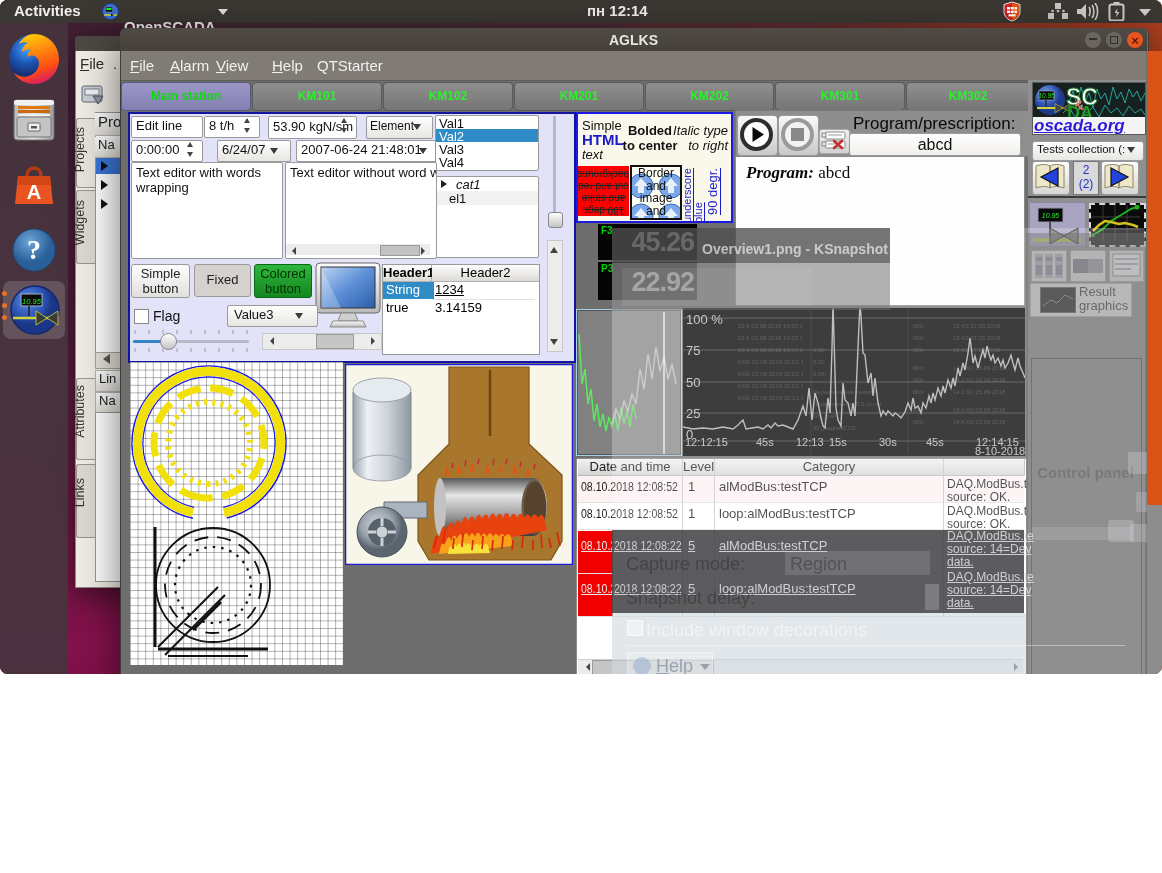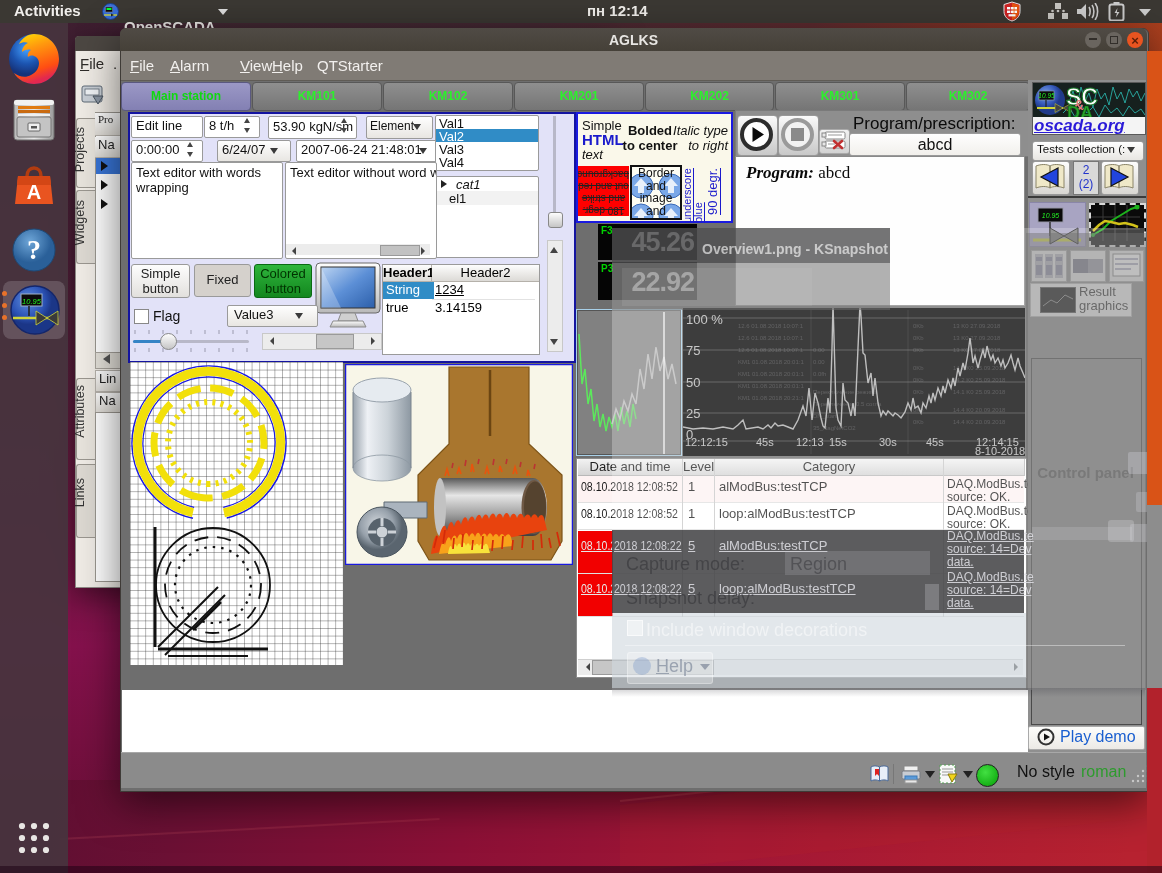--- a/index.html
+++ b/index.html
@@ -1,17 +1,17 @@
 <!DOCTYPE html>
 <html><head>
 <meta charset="utf-8">
 <style>
   html,body{margin:0;padding:0;}
   body{width:1162px;height:873px;overflow:hidden;font-family:"Liberation Sans",sans-serif;}
-  #stage{position:absolute;left:0;top:0;width:1162px;height:873px;overflow:hidden;background:#6e6e6e;}
+  #stage{position:absolute;left:0;top:0;width:1162px;height:674px;overflow:hidden;background:#6e6e6e;border-radius:8px;}
   .abs{position:absolute;}
   
   #wall{left:0;top:0;width:1162px;height:873px;
     background:linear-gradient(90deg,#402832 0%,#462934 45%,#5c2a2e 70%,#8a3322 88%,#aa3f1e 100%);}
   #wallL{left:0;top:0;width:130px;height:873px;background:linear-gradient(180deg,#3f1f31 0%,#472036 20%,#591d3b 45%,#701642 62%,#84114c 74%,#761040 85%,#630e33 100%);}
   #wallB{left:0;top:780px;width:1162px;height:93px;background:linear-gradient(97deg,#5c0e31 0%,#6b1034 15%,#8c1036 40%,#a01636 62%,#ad1c32 80%,#b72230 97%);}
   .facetline{position:absolute;background:linear-gradient(rgba(255,120,120,0.22),rgba(255,120,120,0.22));}
   #wallbottom{left:0;top:866px;width:1162px;height:7px;background:rgba(25,0,18,0.5);z-index:2;}
   
   #topbar{left:0;top:0;width:1162px;height:23px;background:#3b3833;color:#eee;}
@@ -111,21 +111,21 @@
     <div class="abs" style="left:76px;top:118px;width:18px;height:68px;background:#e7e3dc;border:1px solid #9a968f;border-right:none;border-radius:3px 0 0 3px;"></div>
     <div class="abs" style="left:76px;top:190px;width:18px;height:72px;background:#dcd8d1;border:1px solid #9a968f;border-right:none;border-radius:3px 0 0 3px;"></div>
     <div class="abs vtxt" style="left:73px;top:127px;">Projects</div>
     <div class="abs vtxt" style="left:73px;top:200px;">Widgets</div>
     <div class="abs" style="left:76px;top:378px;width:18px;height:80px;background:#e7e3dc;border:1px solid #9a968f;border-right:none;border-radius:3px 0 0 3px;"></div>
     <div class="abs" style="left:76px;top:464px;width:18px;height:72px;background:#dcd8d1;border:1px solid #9a968f;border-right:none;border-radius:3px 0 0 3px;"></div>
     <div class="abs vtxt" style="left:73px;top:385px;">Attributes</div>
     <div class="abs vtxt" style="left:73px;top:478px;">Links</div>
 
     <div class="abs" style="left:95px;top:112px;width:25px;height:240px;background:#fff;border:1px solid #9a968f;"></div>
-    <div class="abs" style="left:95px;top:113px;width:25px;height:22px;background:linear-gradient(#fdfdfd,#dedbd5);border-bottom:1px solid #b5b1aa;font-size:11px;color:#222;padding-left:3px;font-family:Liberation Serif, serif;">Pro</div>
+    <div class="abs" style="left:95px;top:113px;width:25px;height:22px;background:linear-gradient(#fdfdfd,#dedbd5);border-bottom:1px solid #b5b1aa;font-size:15px;color:#222;padding-left:3px;">Pro</div>
     <div class="abs" style="left:95px;top:137px;width:25px;height:20px;background:linear-gradient(#fdfdfd,#dedbd5);border-bottom:1px solid #b5b1aa;font-size:13px;color:#222;padding-left:3px;">Na</div>
     <div class="abs" style="left:96px;top:158px;width:24px;height:16px;background:#3875d7;"></div>
     <div class="abs" style="left:101px;top:161px;width:0;height:0;border:5px solid transparent;border-left:7px solid #111;"></div>
     <div class="abs" style="left:101px;top:180px;width:0;height:0;border:5px solid transparent;border-left:7px solid #111;"></div>
     <div class="abs" style="left:101px;top:199px;width:0;height:0;border:5px solid transparent;border-left:7px solid #111;"></div>
     <div class="abs" style="left:95px;top:352px;width:25px;height:15px;background:#e4e1da;border:1px solid #a8a49d;"></div>
     <div class="abs" style="left:98px;top:354px;width:0;height:0;border:5px solid transparent;border-right:7px solid #555;"></div>
     <div class="abs" style="left:95px;top:370px;width:25px;height:20px;background:linear-gradient(#fdfdfd,#dedbd5);border:1px solid #b5b1aa;font-size:13px;color:#222;padding-left:3px;">Lin</div>
     <div class="abs" style="left:95px;top:392px;width:25px;height:19px;background:linear-gradient(#fdfdfd,#dedbd5);border:1px solid #b5b1aa;font-size:13px;color:#222;padding-left:3px;">Na</div>
     <div class="abs" style="left:95px;top:412px;width:25px;height:168px;background:#fff;border:1px solid #9a968f;"></div>
@@ -230,21 +230,21 @@
     <div class="abs" style="left:1085px;top:32px;width:16px;height:16px;border-radius:50%;background:#6a655f;"></div>
     <div class="abs" style="left:1089px;top:38px;width:8px;height:2px;background:#322e2a;"></div>
     <div class="abs" style="left:1106px;top:32px;width:16px;height:16px;border-radius:50%;background:#6a655f;"></div>
     <div class="abs" style="left:1110px;top:36px;width:6px;height:6px;border:1px solid #322e2a;"></div>
     <div class="abs" style="left:1127px;top:32px;width:16px;height:16px;border-radius:50%;background:#e95420;"></div>
     <div class="abs" style="left:1130px;top:33px;width:10px;height:13px;color:#5c1d07;font-size:13px;font-weight:bold;text-align:center;">×</div>
 
     <div class="abs" style="left:121px;top:51px;width:1025px;height:29px;background:#807b75;border-bottom:1px solid #5f5b55;"></div>
     <div class="mitem" style="left:130px;"><u>F</u>ile</div>
     <div class="mitem" style="left:170px;"><u>A</u>larm</div>
-    <div class="mitem" style="left:240px;"><u>V</u>iew</div>
+    <div class="mitem" style="left:216px;"><u>V</u>iew</div>
     <div class="mitem" style="left:272px;"><u>H</u>elp</div>
     <div class="mitem" style="left:317px;">QTStarter</div>
 
     <div class="tab" style="left:121px;width:128px;background:linear-gradient(#9b98c6,#8380b3);border-color:#5a5880;color:#10d810;">Main station</div>
     <div class="tab" style="left:252px;width:128px;">KM101</div>
     <div class="tab" style="left:383px;width:128px;">KM102</div>
     <div class="tab" style="left:514px;width:128px;">KM201</div>
     <div class="tab" style="left:645px;width:127px;">KM202</div>
     <div class="tab" style="left:775px;width:128px;">KM301</div>
     <div class="tab" style="left:906px;width:122px;">KM302</div>

